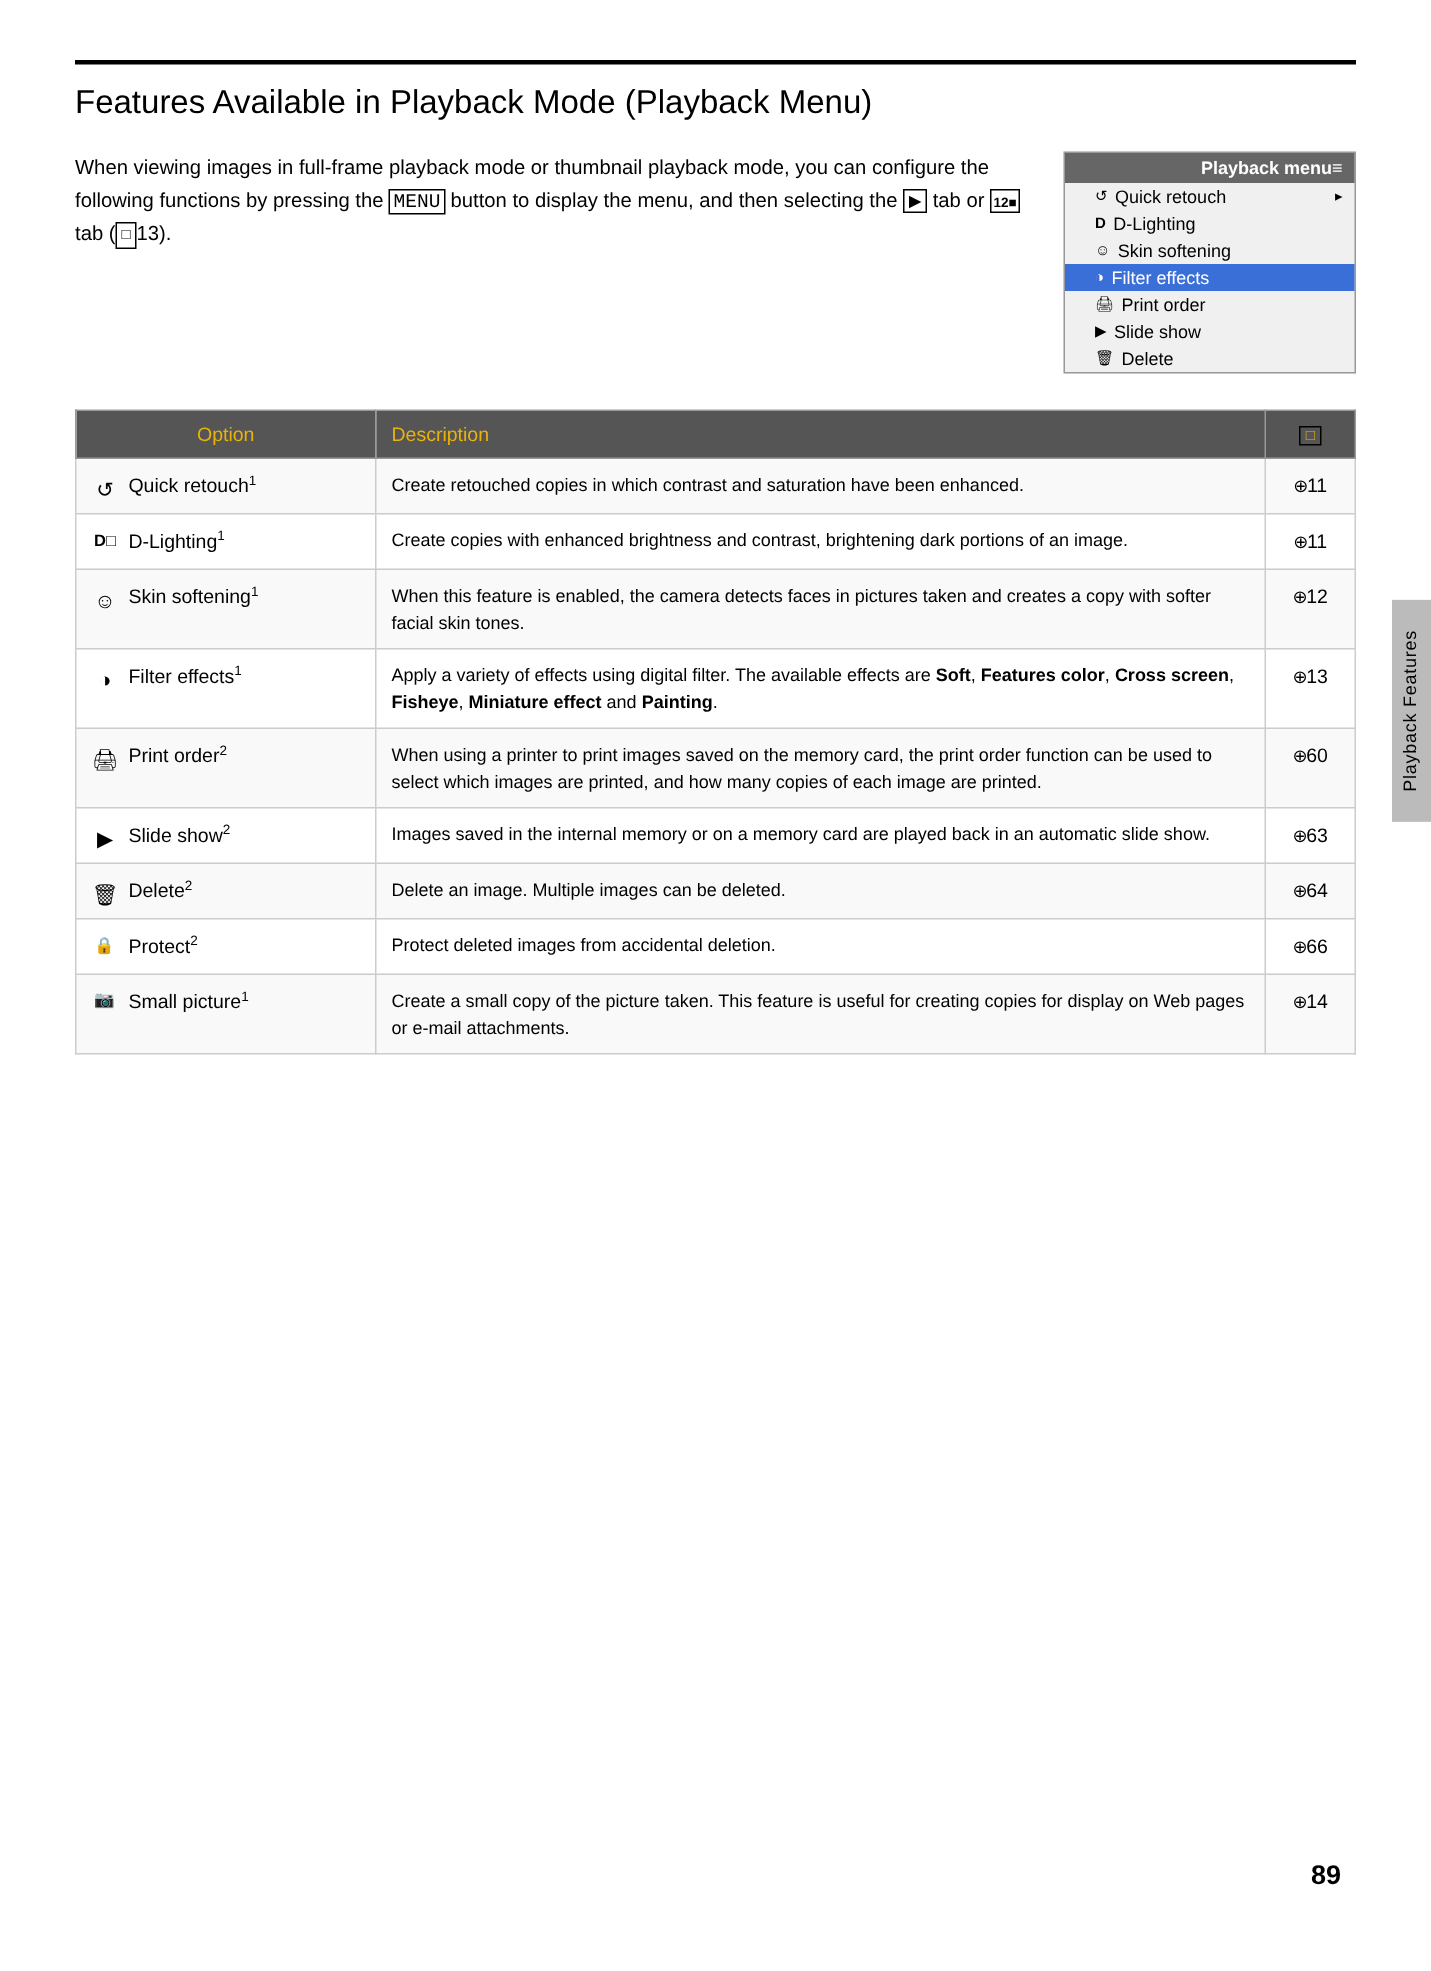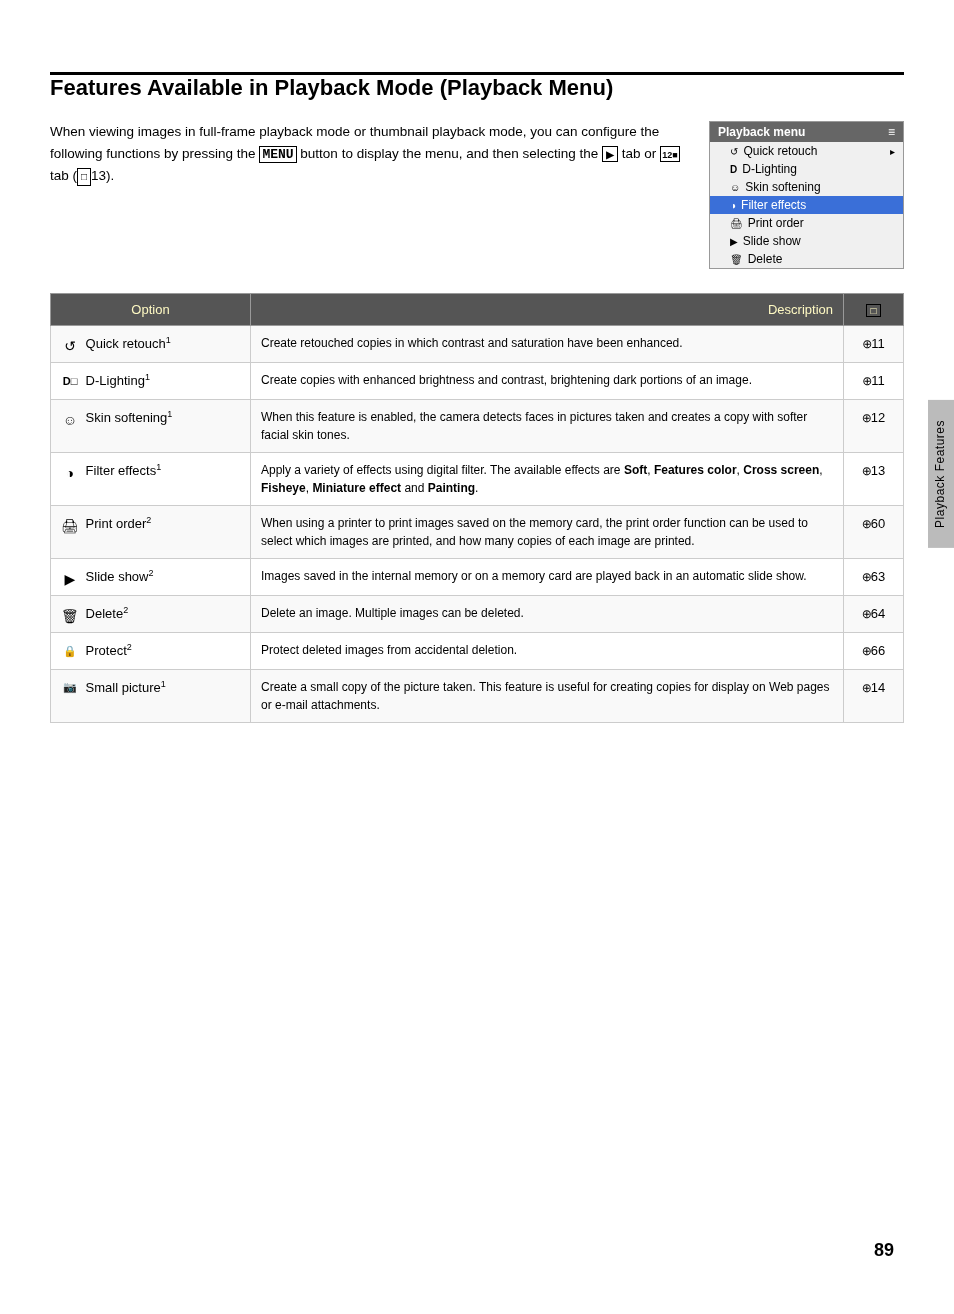--- a/index.html
+++ b/index.html
@@ -13,41 +13,40 @@
       font-size: 14px;
     }
 
     .page-container {
       padding: 40px 50px 40px 50px;
       max-width: 954px;
     }
 
     .page-title {
       font-size: 22px;
-      font-weight: bold;
+      font-weight: normal;
       border-top: 3px solid #000;
-      padding-top: 0;
+      padding-top: 12px;
       margin-bottom: 20px;
-      margin-top: 32px;
     }
 
     .intro-section {
       display: flex;
       gap: 20px;
       margin-bottom: 24px;
     }
 
     .intro-text {
       flex: 1;
       font-size: 13.5px;
       line-height: 1.6;
     }
 
     .menu-bold {
-      font-weight: bold;
+      font-weight: normal;
       font-family: 'Courier New', monospace;
       border: 1px solid #000;
       padding: 0 2px;
       font-size: 13px;
     }
 
     .tab-icon {
       display: inline-block;
       border: 1px solid #000;
       width: 16px;
@@ -67,21 +66,21 @@
       font-size: 12px;
     }
 
     .menu-header {
       background: #666;
       color: #fff;
       padding: 3px 8px;
       font-weight: bold;
       font-size: 12px;
       display: flex;
-      justify-content: space-between;
+      justify-content: flex-end;
       align-items: center;
     }
 
     .menu-item {
       padding: 2px 8px 2px 20px;
       display: flex;
       align-items: center;
       gap: 5px;
       font-size: 12px;
       color: #000;
@@ -99,35 +98,35 @@
 
     
     .features-table {
       width: 100%;
       border-collapse: collapse;
       margin-top: 5px;
     }
 
     .features-table th {
       background: #555;
-      color: #fef9c3;
+      color: #eab308;
       padding: 8px 10px;
       font-size: 13px;
       font-weight: normal;
       border: 1px solid #999;
       text-align: center;
     }
 
     .features-table th.option-header {
       text-align: center;
       width: 200px;
     }
 
     .features-table th.desc-header {
-      text-align: right;
+      text-align: left;
       margin-left: 44px;
     }
 
     .features-table th.ref-header {
       width: 60px;
     }
 
     .features-table td {
       padding: 8px 10px;
       border: 1px solid #ccc;

